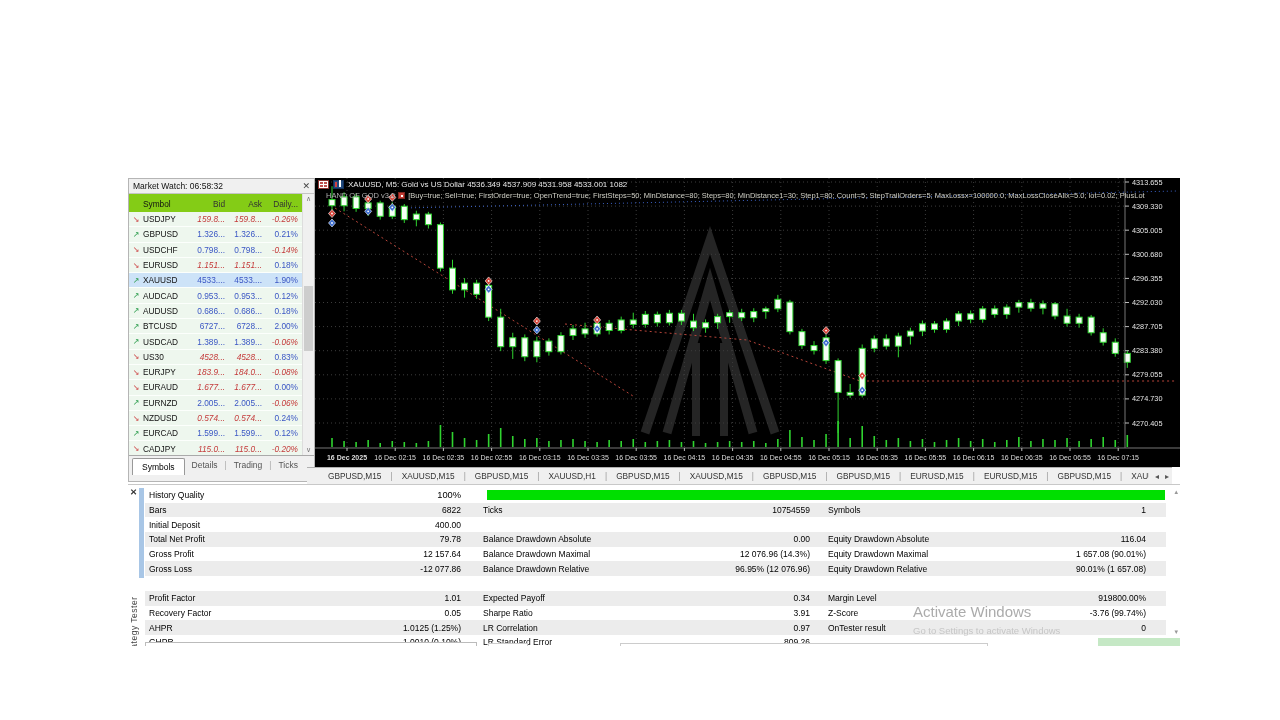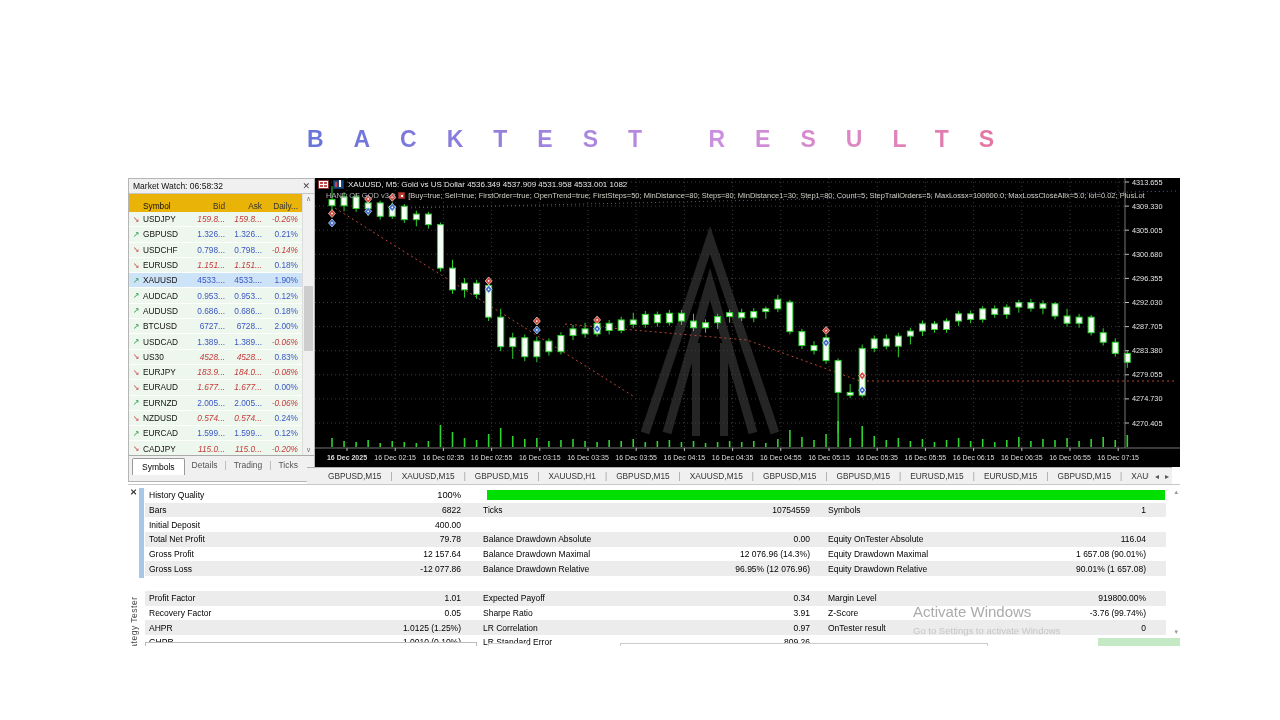--- a/index.html
+++ b/index.html
@@ -13,22 +13,22 @@
     background:linear-gradient(90deg,#4a70d4 0%,#7276da 22%,#9c82de 38%,#c98fe0 55%,#df86c0 70%,#e5729a 85%,#e74a62 100%);
     -webkit-background-clip:text; background-clip:text; color:transparent; white-space:nowrap; }
 
   
   #mw { position:absolute; left:128px; top:178px; width:187px; height:304px; background:#fff;
         border:1px solid #b5b5b5; font-size:8.3px; color:#222; }
   .mw-titlebar { position:absolute; left:0; top:0; right:0; height:15px; background:#f0f0f0;
         border-bottom:1px solid #c5c5c5; display:flex; align-items:center; padding:4px 4px; }
   .mw-titlebar .t { flex:1; font-size:8.5px; color:#111; }
   .mw-close { color:#444; font-size:9px; cursor:default; }
-  .mw-colhead { position:absolute; left:0; top:15px; right:12px; height:26px; background:#eab308;
-        border-bottom:3px solid #0c4a6e; display:flex; align-items:center; color:#333; }
+  .mw-colhead { position:absolute; left:0; top:15px; right:12px; height:26px; background:#84cc16;
+        border-bottom:7px solid #0c4a6e; display:flex; align-items:center; color:#333; }
   .mw-rows { position:absolute; left:0; top:33px; right:12px; bottom:26px; overflow:hidden; }
   .mw-row { display:flex; align-items:center; height:15.3px; background:#eef7ee; border-bottom:1px solid #fcfffc; }
   .mw-row.sel { background:#cde3f8; }
   .cell-arrow { width:14px; text-align:center; font-size:8px; }
   .cell-arrow.up { color:#2e9e4f; } .cell-arrow.down { color:#cc4444; }
   .cell-sym { flex:1; color:#111; }
   .cell-bid, .cell-ask { width:34px; text-align:right; }
   .cell-ask { width:37px; }
   .cell-daily { width:40px; text-align:right; padding-right:4px; }
   .vr { color:#3a56c4; } .vred { color:#c43a3a;font-style:italic; }
@@ -94,21 +94,20 @@
   .green-sliver { position:absolute; left:970px; top:153px; width:82px; height:8px; background:#9fd89f; opacity:.6; }
   .pbox1 { position:absolute; left:17px; top:157px; width:332px; height:9px; border:1px solid #bbb; background:#fff; }
   .pbox2 { position:absolute; left:492px; top:158px; width:368px; height:8px; border:1px solid #ccc; background:#fff; }
   .pbox3 { position:absolute; left:360px; top:158px; width:40px; height:8px; border:1px solid #ccc; background:#fff; }
 </style>
 </head>
 <body>
 
 <div class="screen">
 
-  <div id="page-title">BACKTEST RESULTS</div>
 
   <div id="mw">
     <div class="mw-titlebar">
       <span class="t">Market Watch: 06:58:32</span>
       <span class="mw-close">✕</span>
     </div>
     <div class="mw-colhead">
       <span class="cell-arrow"></span>
       <span class="cell-sym">Symbol</span>
       <span class="cell-bid">Bid</span>
@@ -664,21 +663,21 @@
             <span class="c3l"></span>
             <span class="c3v"></span>
           </div>
           <div class="r-row alt">
             <span class="c1l">Total Net Profit</span>
             <span class="c1v">79.78</span>
             <span class="sp1"></span>
             <span class="c2l">Balance Drawdown Absolute</span>
             <span class="c2v">0.00</span>
             <span class="sp2"></span>
-            <span class="c3l">Equity OnTester Absolute</span>
+            <span class="c3l">Equity Drawdown Absolute</span>
             <span class="c3v">116.04</span>
           </div>
           <div class="r-row">
             <span class="c1l">Gross Profit</span>
             <span class="c1v">12 157.64</span>
             <span class="sp1"></span>
             <span class="c2l">Balance Drawdown Maximal</span>
             <span class="c2v">12 076.96  (14.3%)</span>
             <span class="sp2"></span>
             <span class="c3l">Equity Drawdown Maximal</span>

